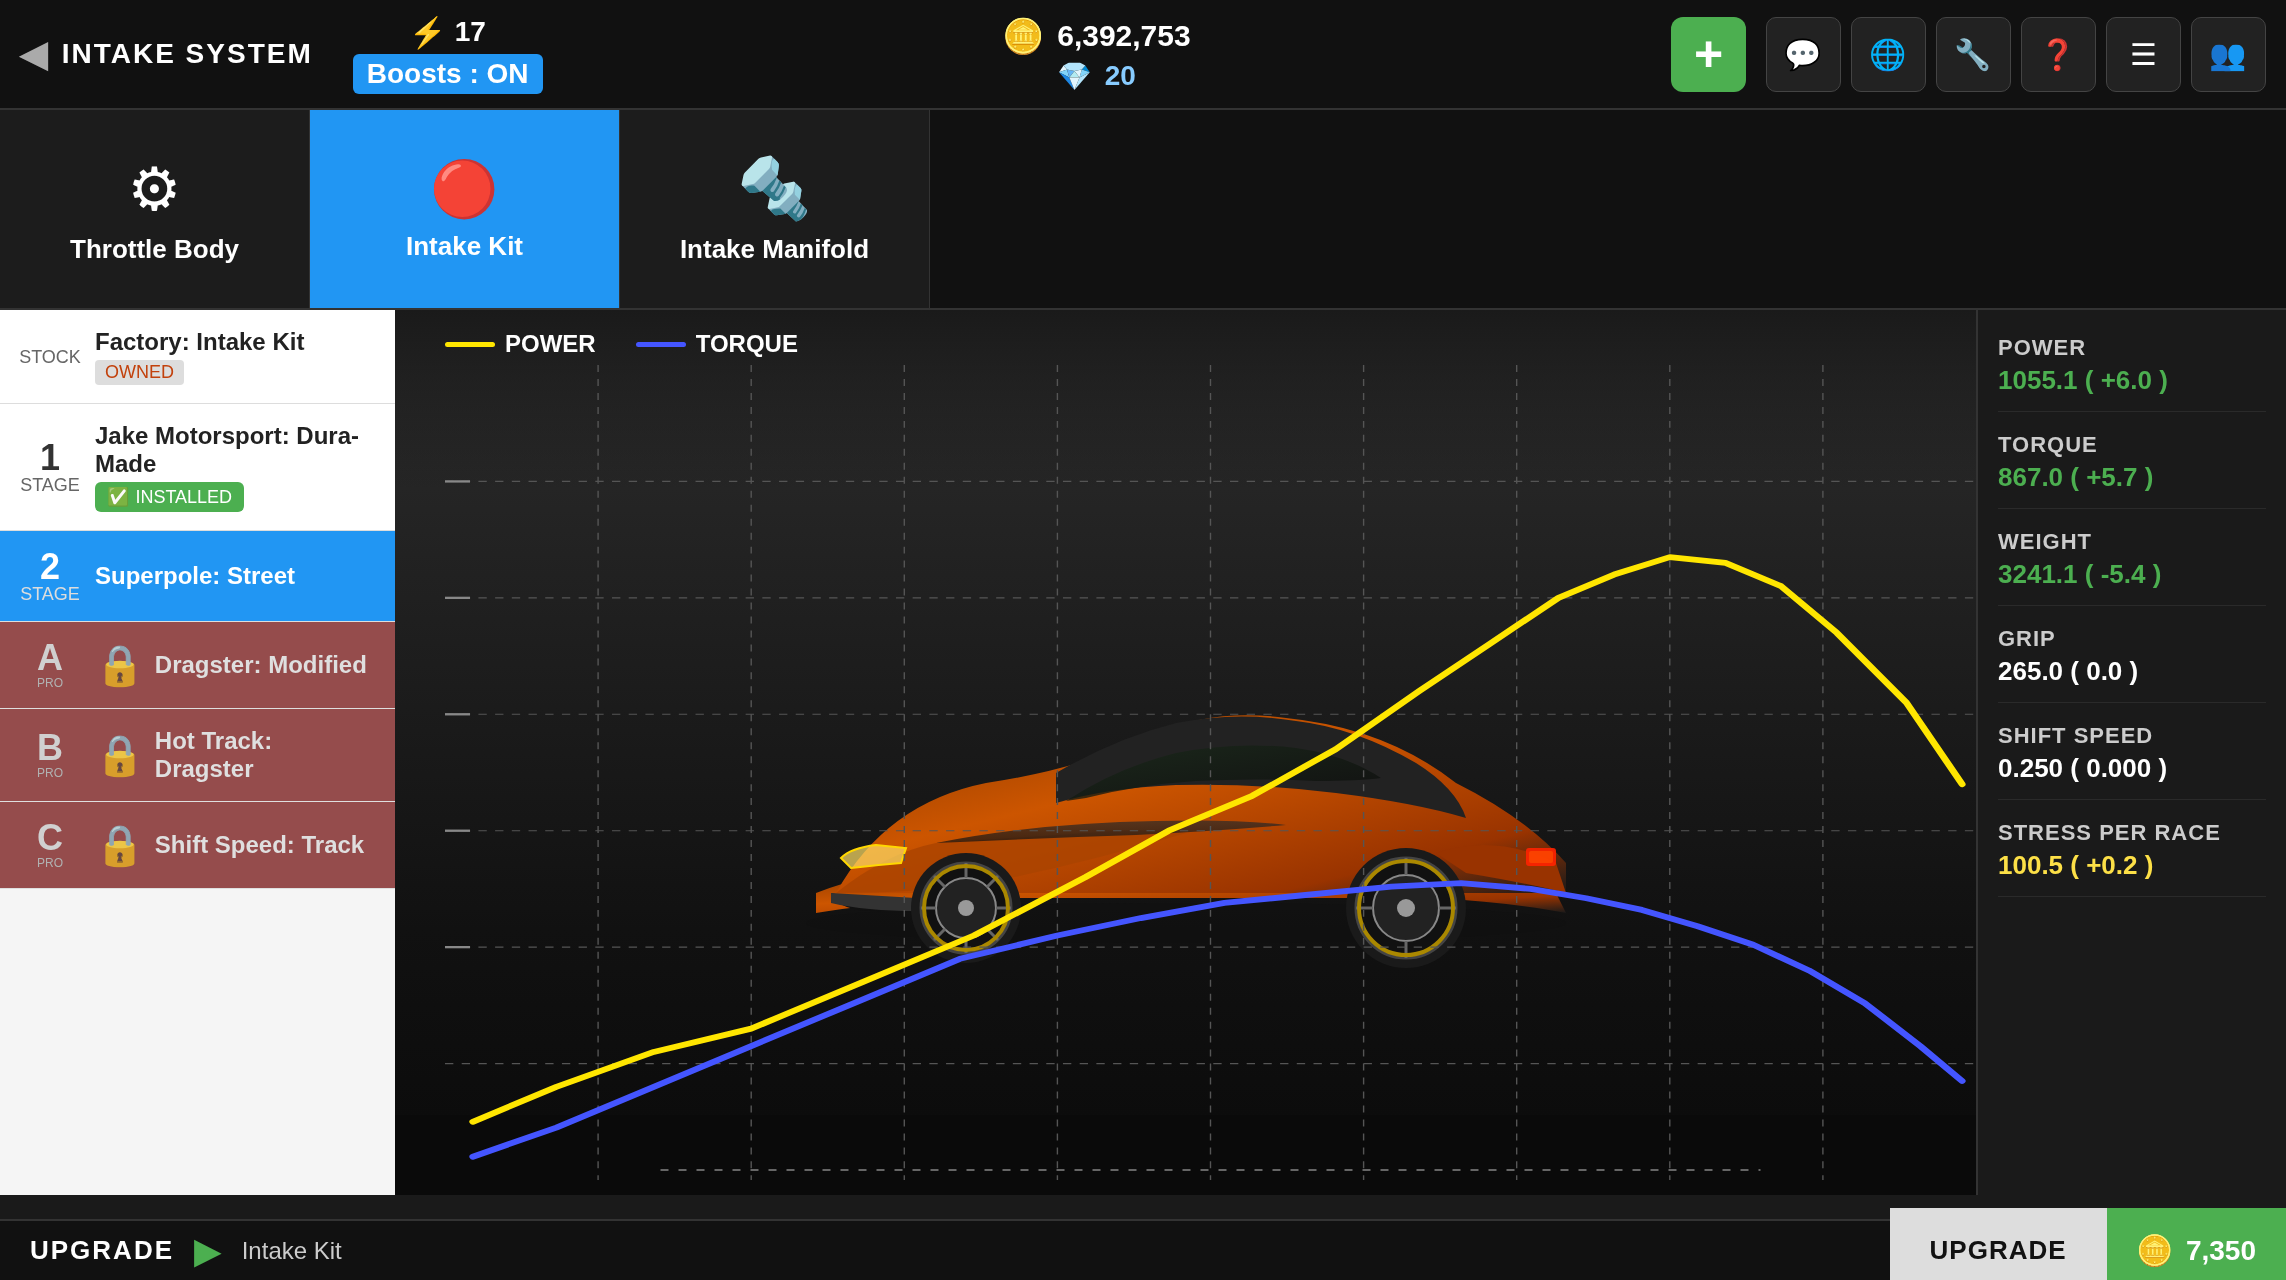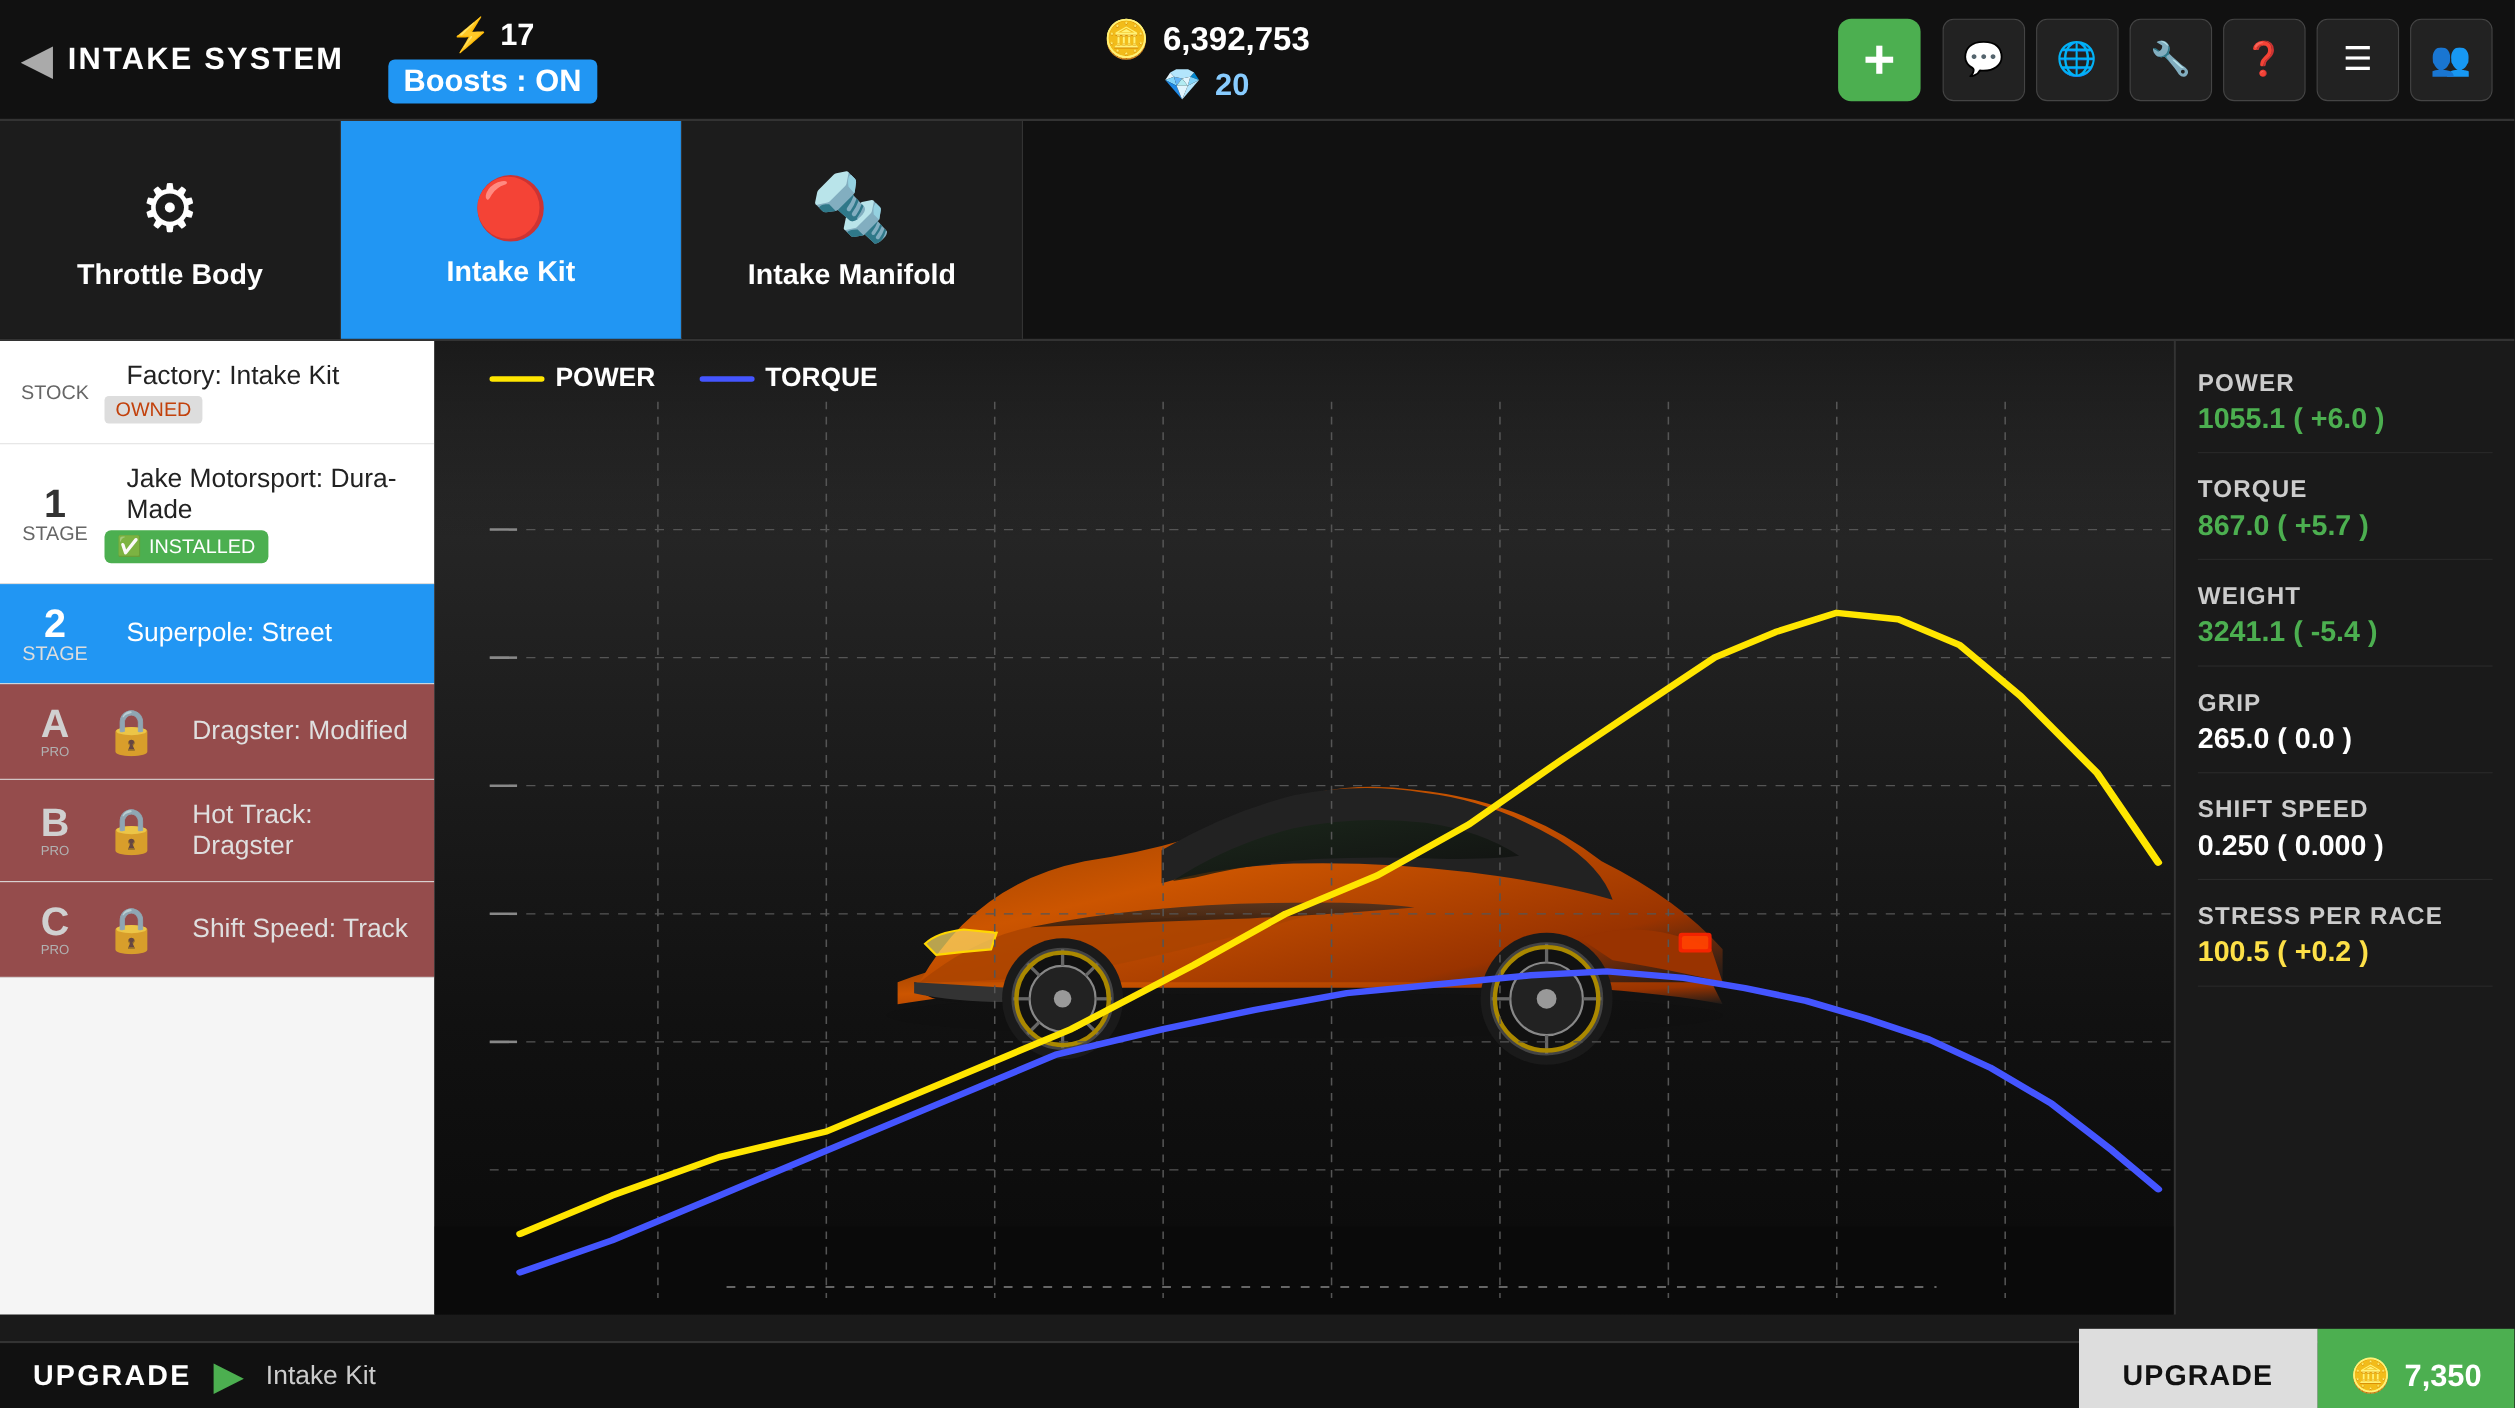--- a/index.html
+++ b/index.html
@@ -251,23 +251,22 @@
     .upgrade-item.selected .stage-text {
       color: white;
     }
 
     .upgrade-info {
       flex: 1;
     }
 
     .upgrade-name {
       font-size: 24px;
-      font-weight: normal;
+      font-weight: bold;
       color: #222;
-      margin-left: 20px;
     }
 
     .upgrade-item.selected .upgrade-name {
       color: white;
     }
 
     .upgrade-item.locked .upgrade-name {
       color: #ddd;
     }
 

